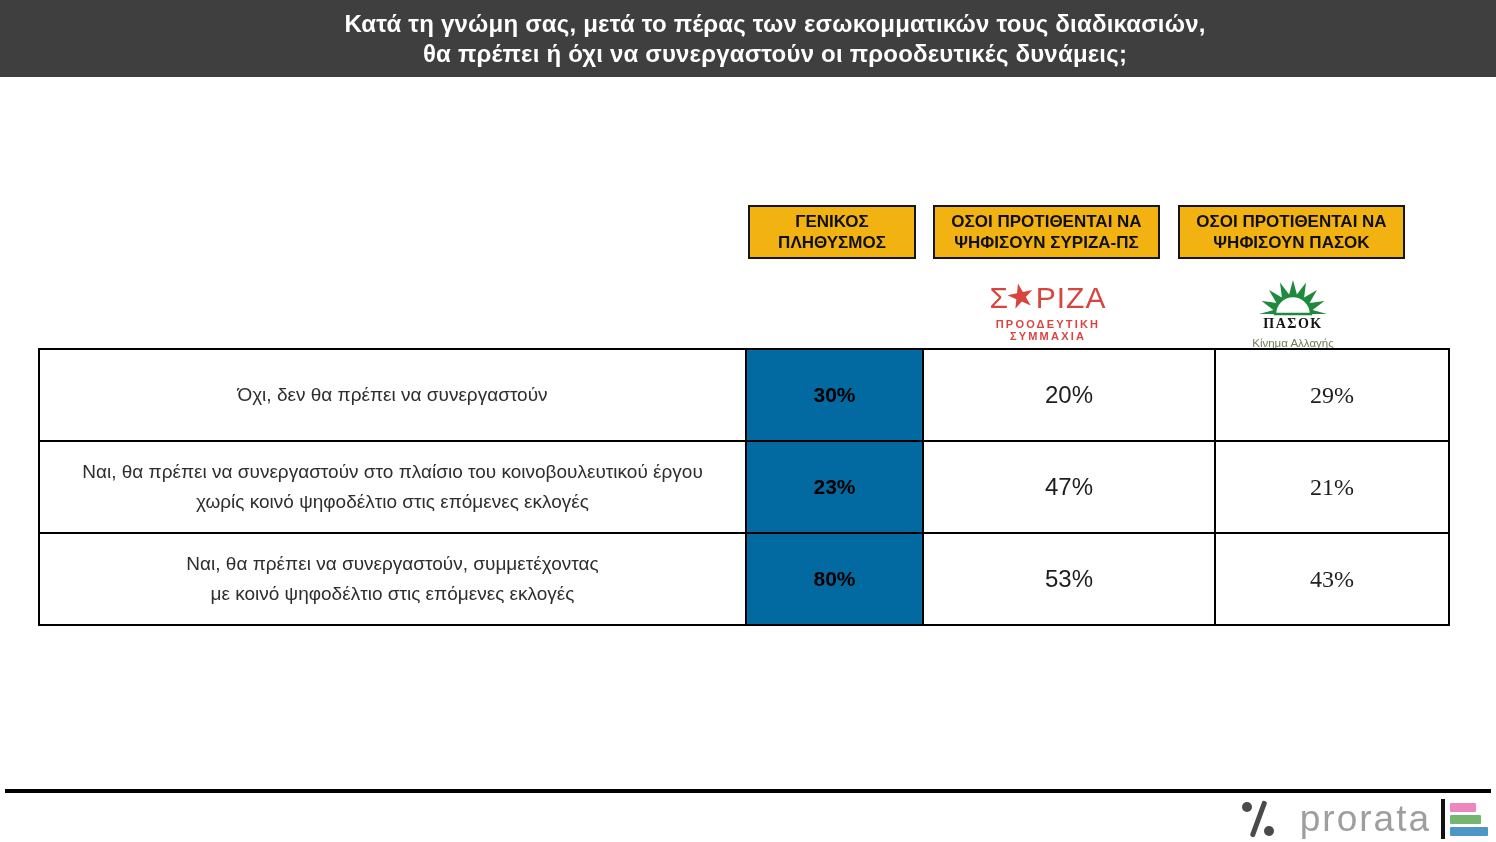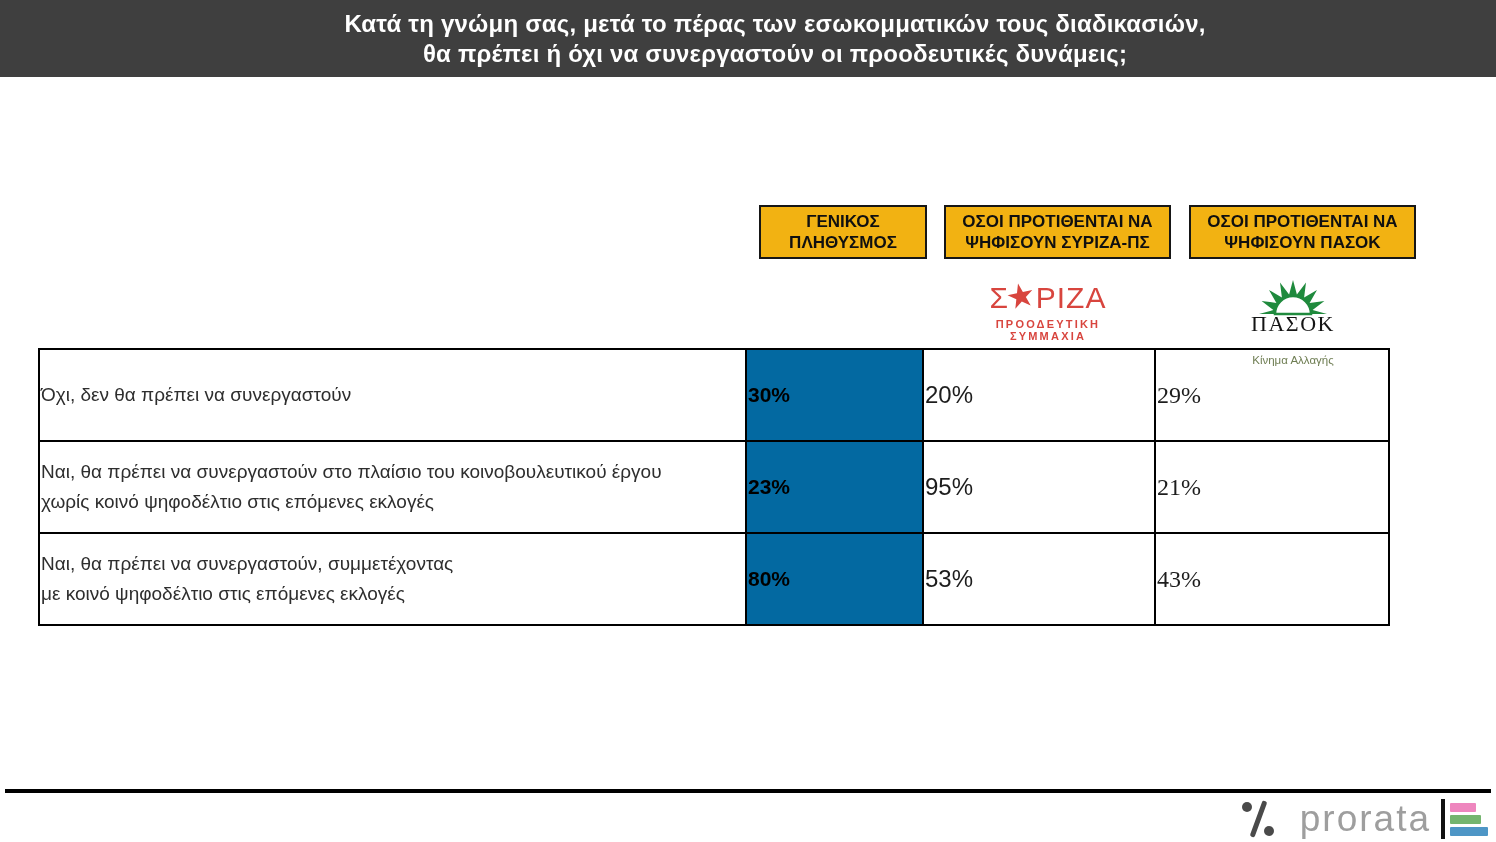--- a/index.html
+++ b/index.html
@@ -7,48 +7,48 @@
        font-family:"Liberation Sans",sans-serif;-webkit-font-smoothing:antialiased;}
   .pre{white-space:pre-line;}
 
   
   .qbar{position:absolute;left:0;top:0;width:1496px;height:77px;background:#3F3F3F;
         display:flex;align-items:center;justify-content:center;padding-left:27px;}
   .qtext{color:#fff;font-weight:700;font-size:24px;line-height:30px;text-align:center;letter-spacing:.2px;}
 
   
   .ybox{position:absolute;top:205px;height:54px;background:#F2B212;border:2px solid #161616;
-        box-sizing:border-box;display:flex;align-items:center;justify-content:center;margin-left:11px;}
+        box-sizing:border-box;display:flex;align-items:center;justify-content:center;}
   .ybox .ylbl{font-weight:700;font-size:17px;line-height:21px;color:#101010;text-align:center;}
   #ybox-general{left:748px;width:168px;}
   #ybox-syriza{left:933px;width:227px;}
   #ybox-pasok{left:1178px;width:227px;}
 
   
   .syriza-logo{position:absolute;left:968px;top:281px;width:160px;text-align:center;}
   .syriza-name{color:#D8453E;font-size:30px;line-height:34px;font-weight:400;letter-spacing:1px;
                display:flex;align-items:center;justify-content:center;}
   .syriza-star{display:inline-block;font-size:33px;line-height:30px;transform:rotate(-12deg);
                margin:0 -1px 0 -3px;position:relative;top:-2px;}
   .syriza-sub{color:#D8453E;font-size:11px;letter-spacing:2.2px;margin-top:3px;font-weight:700;}
 
   .pasok-logo{position:absolute;left:1238px;top:278px;width:110px;text-align:center;}
   .pasok-sun{display:block;margin:0 auto;}
-  .pasok-name{font-family:"Liberation Serif",serif;font-weight:400;font-size:22px;line-height:20px;
+  .pasok-name{font-family:"Liberation Serif",serif;font-weight:700;font-size:14px;line-height:20px;
               letter-spacing:1.5px;color:#141414;margin-top:-2px;}
-  .pasok-sub{font-size:11.5px;color:#6E7D52;margin-top:20px;}
+  .pasok-sub{font-size:11.5px;color:#6E7D52;margin-top:3px;}
 
   
   table.results{position:absolute;left:38px;top:348px;border-collapse:collapse;table-layout:fixed;}
-  table.results td{border:2.5px solid #000;box-sizing:border-box;text-align:left;vertical-align:middle;}
+  table.results td{border:2.5px solid #000;box-sizing:border-box;text-align:center;vertical-align:middle;}
   table.results tr{height:92px;}
   td.lbl{width:707px;font-size:19px;line-height:30px;color:#2e2e2e;}
   td.v{font-size:24px;color:#1d1d1d;font-weight:400;}
   td.c1{width:177px;background:#0369a1;font-weight:700;font-size:21px;color:#000;}
-  td.c2{width:232px;}
+  td.c2{width:292px;}
   td.c3{width:234px;font-family:Liberation Serif, serif;}
 
   
   .footrule{position:absolute;left:5px;top:789px;width:1486px;height:4px;background:#000;}
   .prorata{position:absolute;right:8px;top:796px;height:46px;display:flex;align-items:center;}
   .pctmark{position:relative;width:36px;height:42px;margin-right:24px;}
   .pctmark .slash{position:absolute;left:16px;top:2px;width:5px;height:38px;background:#4a4a4a;
                   transform:rotate(20deg);border-radius:2px;}
   .pctmark .dot{position:absolute;width:10px;height:10px;border-radius:50%;background:#4a4a4a;}
   .pctmark .dot.tl{left:2px;top:4px;}
@@ -105,21 +105,21 @@
     <tr>
       <td class="lbl pre">Όχι, δεν θα πρέπει να συνεργαστούν</td>
       <td class="v c1">30%</td>
       <td class="v c2">20%</td>
       <td class="v c3">29%</td>
     </tr>
     <tr>
       <td class="lbl pre">Ναι, θα πρέπει να συνεργαστούν στο πλαίσιο του κοινοβουλευτικού έργου
 χωρίς κοινό ψηφοδέλτιο στις επόμενες εκλογές</td>
       <td class="v c1">23%</td>
-      <td class="v c2">95%</td>
+      <td class="v c2">47%</td>
       <td class="v c3">21%</td>
     </tr>
     <tr>
       <td class="lbl pre">Ναι, θα πρέπει να συνεργαστούν, συμμετέχοντας
 με κοινό ψηφοδέλτιο στις επόμενες εκλογές</td>
       <td class="v c1">80%</td>
       <td class="v c2">53%</td>
       <td class="v c3">43%</td>
     </tr>
   </tbody>

